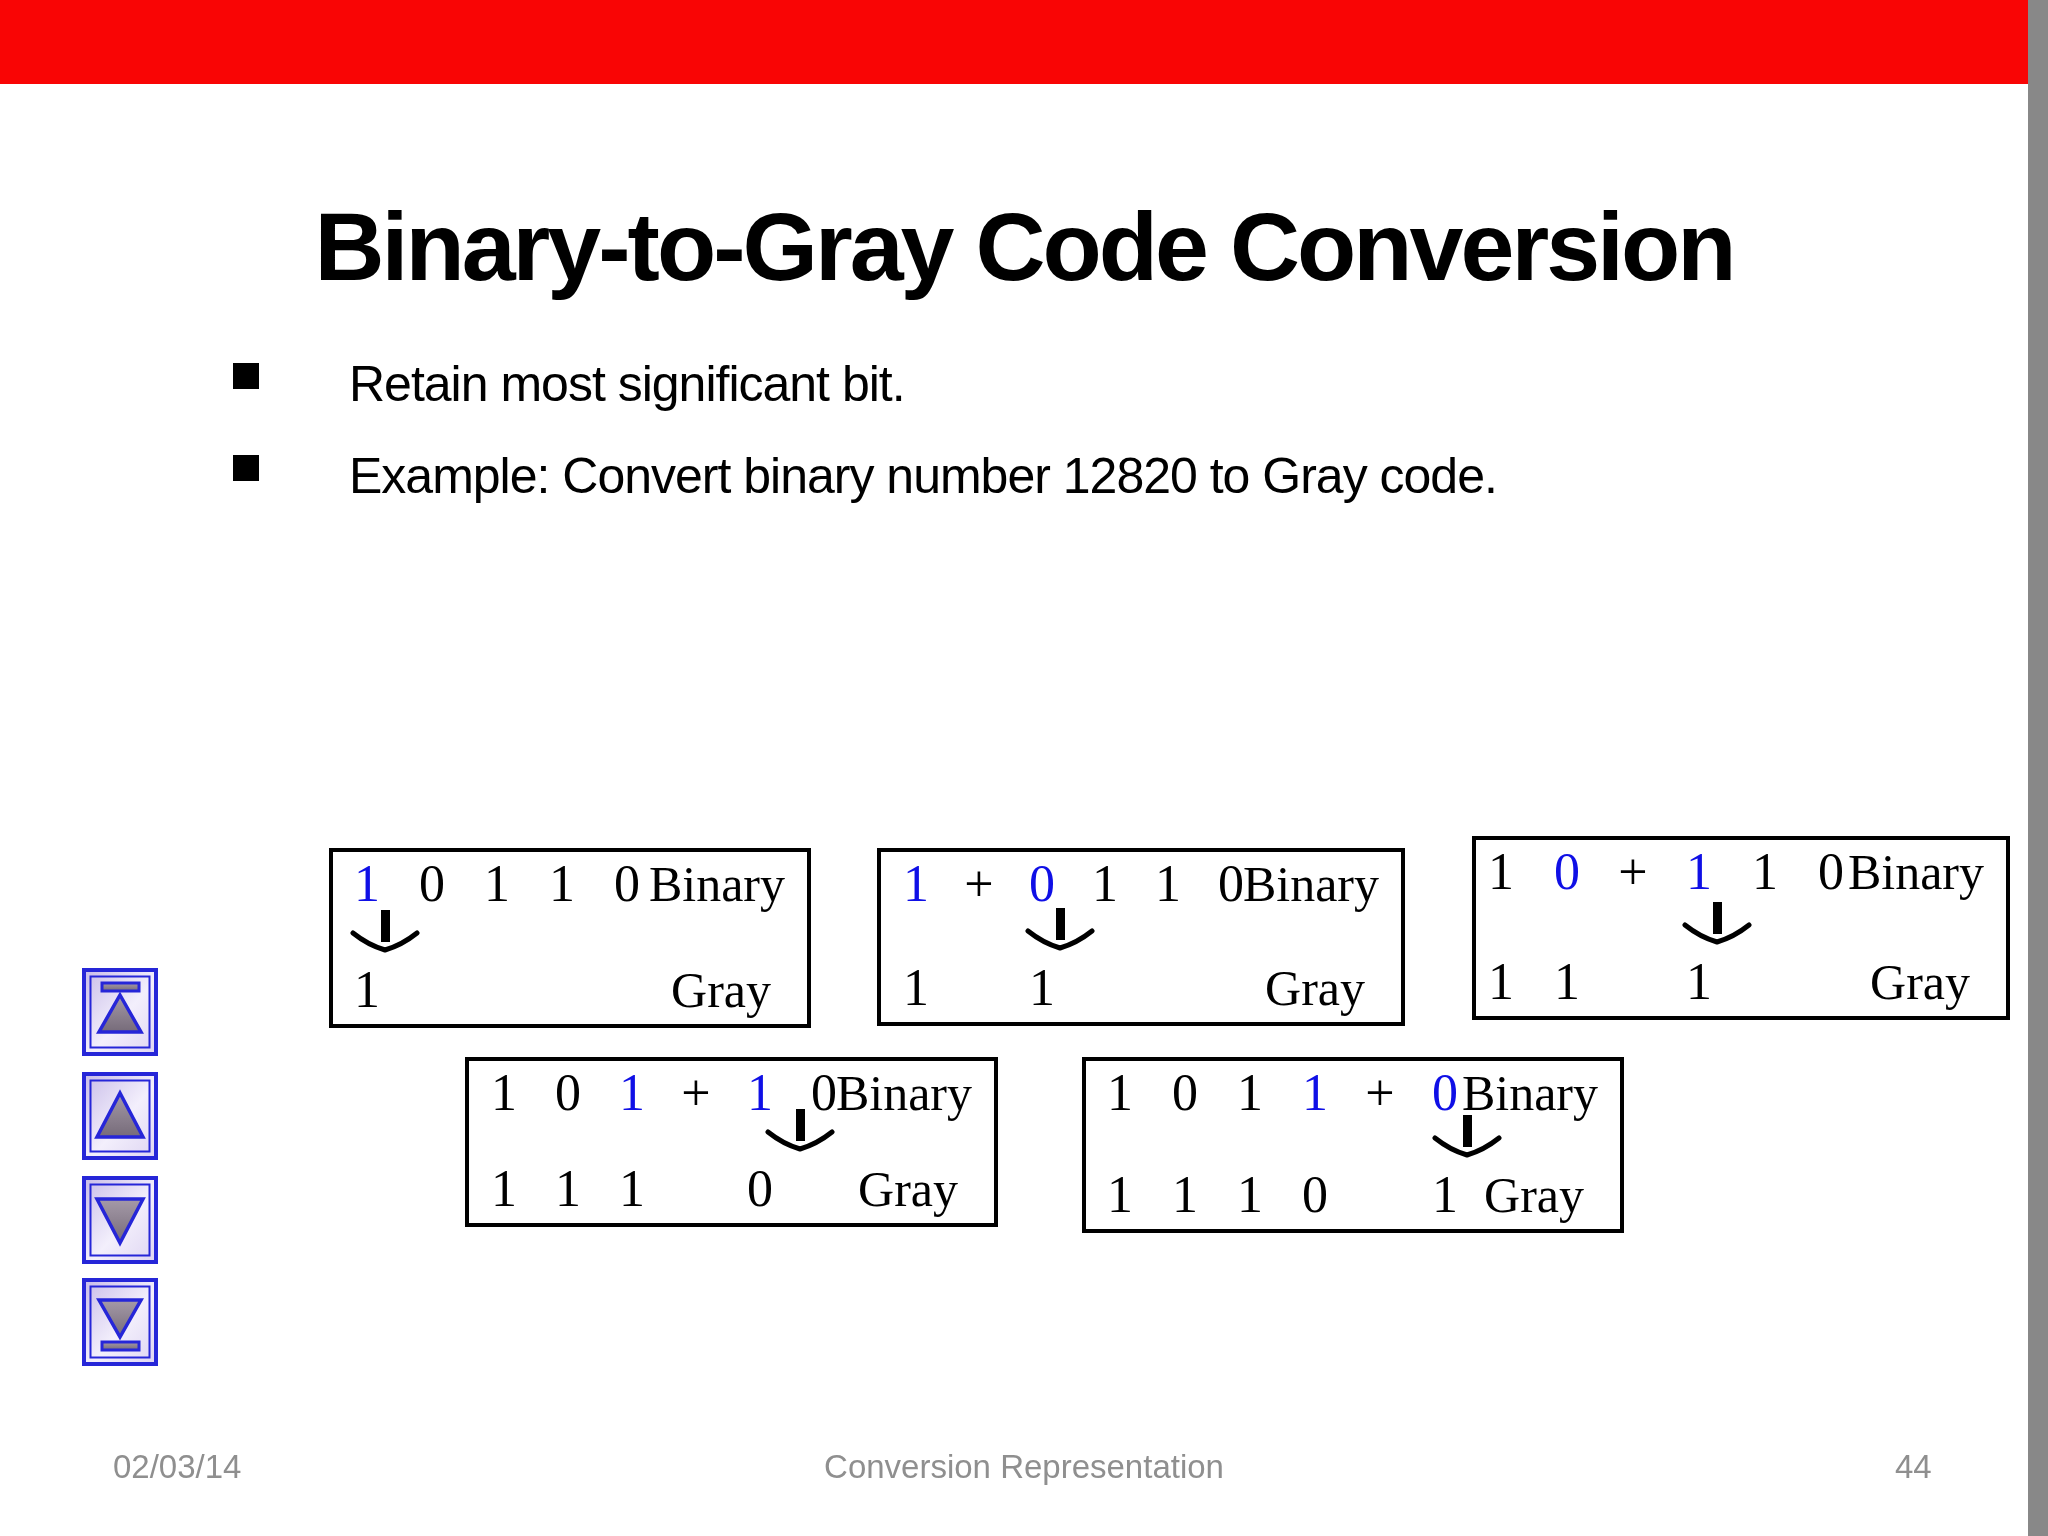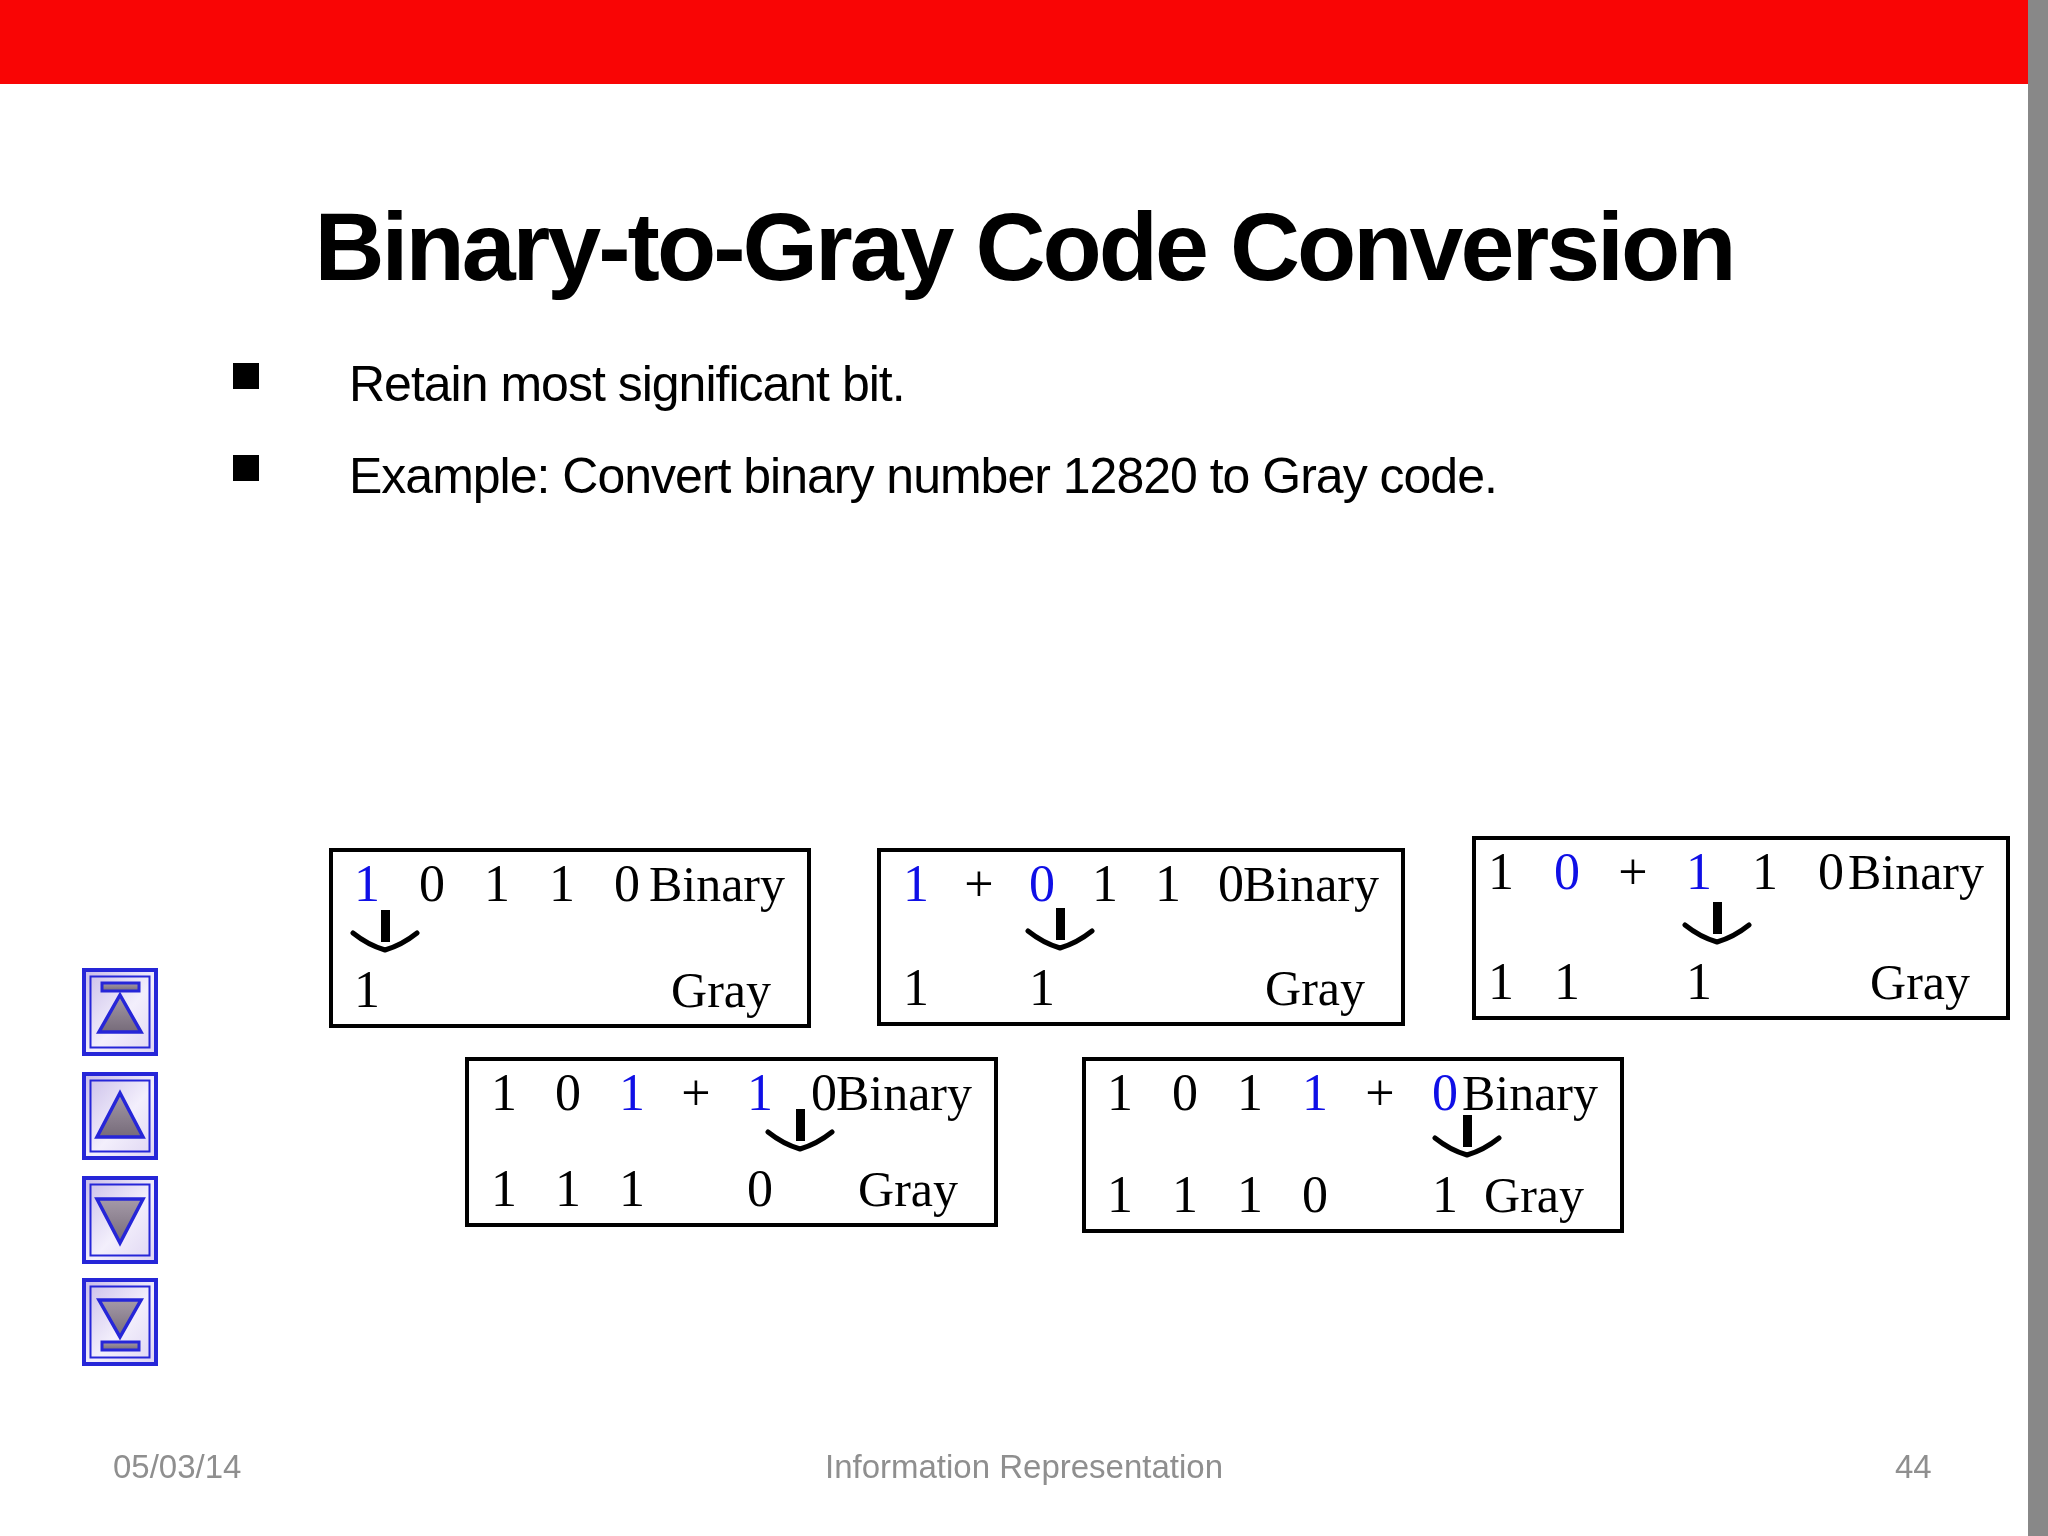--- a/index.html
+++ b/index.html
@@ -242,16 +242,16 @@
       </linearGradient>
     </defs>
     <rect x="2" y="2" width="72" height="84" fill="url(#bgGrad3)" stroke="#2626d8" stroke-width="4"></rect>
     <rect x="8.5" y="8.5" width="59" height="71" fill="none" stroke="#2626d8" stroke-width="2"></rect>
           <polygon points="17,22 59,22 38,59" fill="url(#triGrad3)" stroke="#2626d8" stroke-width="3.5"></polygon>
              <rect x="20" y="64" width="37" height="8" fill="url(#triGrad3)" stroke="#2626d8" stroke-width="3"></rect>
         </svg>
       </button>
     </div>
 
-  <div class="footer-text footer-date">05/03/14</div>
-  <div class="footer-text footer-center">Information Representation</div>
+  <div class="footer-text footer-date">02/03/14</div>
+  <div class="footer-text footer-center">Conversion Representation</div>
   <div class="footer-text footer-page">44</div>
 </div>
 
 </body></html>

